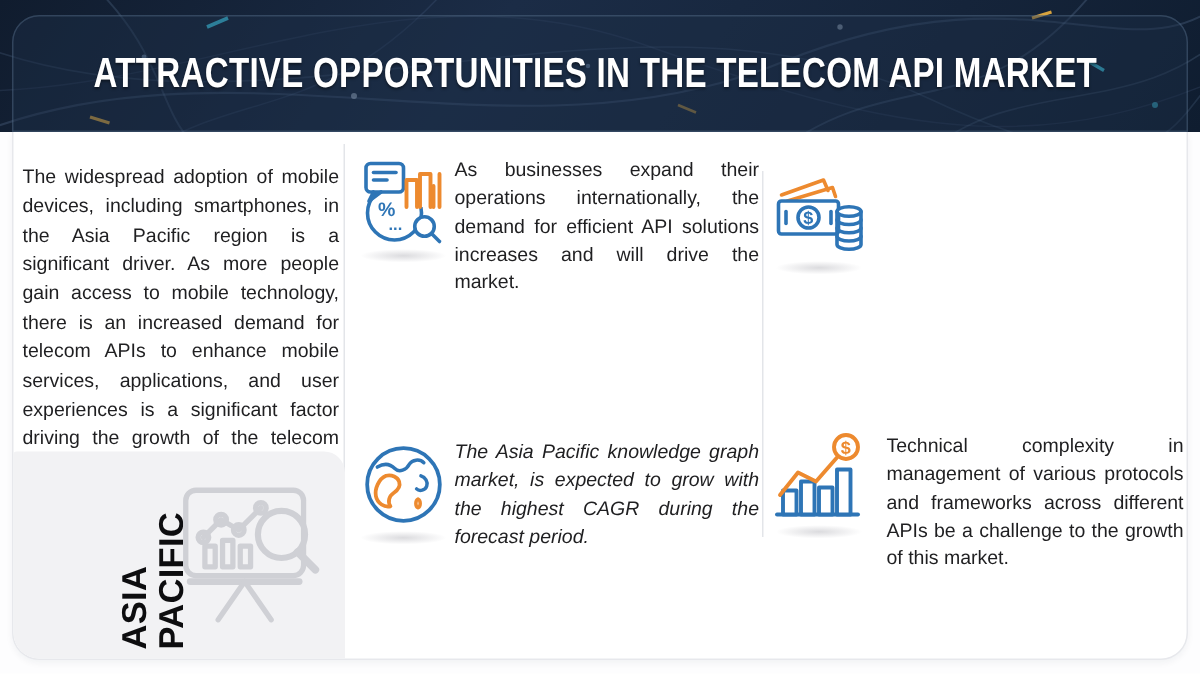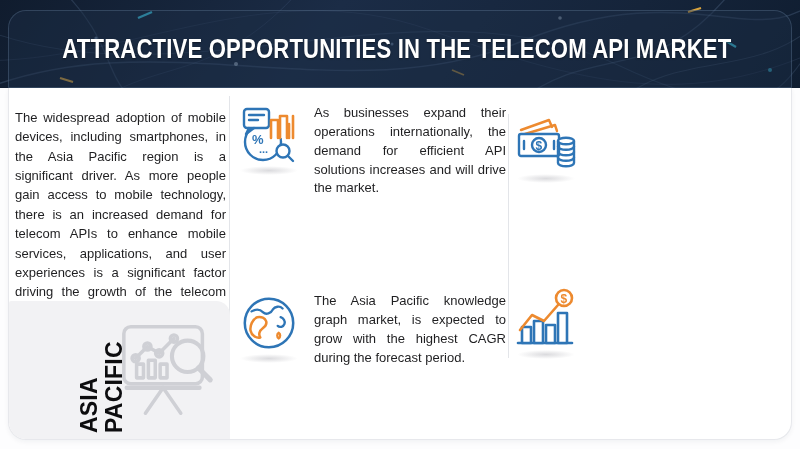--- a/index.html
+++ b/index.html
@@ -39,27 +39,27 @@
   .region-label { position:absolute; left:38px; top:44px; width:118px; height:58px;
     transform:rotate(-90deg); transform-origin:center center;
     font-weight:bold; font-size:23px; line-height:1.1; color:#0d0d0f;
     letter-spacing:0.2px; text-align:left; }
   .easel { position:absolute; left:106px; top:16px; }
 
   
   .quad { position:absolute; display:flex; align-items:flex-start; }
   .q1 { left:229px; top:16px;  width:268px; }
   .q2 { left:506px; top:24px;  width:272px; }
-  .q3 { left:229px; top:204px; width:268px; }
+  .q3 { left:229px; top:204px; width:268px;font-style:italic; }
   .q4 { left:506px; top:200px; width:274px; }
   .icon-box { width:64px; flex:0 0 64px; position:relative; }
   .icon-shadow { position:absolute; left:2px; top:62px; width:58px; height:9px;
     border-radius:50%; background:radial-gradient(ellipse at center,
       rgba(160,160,168,0.38) 0%, rgba(160,160,168,0.0) 70%); }
-  .q-text { flex:1; margin-left:12px; font-size:13px; line-height:1.45;
+  .q-text { flex:1; margin-left:1px; font-size:13px; line-height:1.45;
     color:#1f1f21; text-align:justify; }
   .q2 .q-text, .q4 .q-text { margin-left:12px; }
 </style>
 </head>
 <body>
 
 <div class="stage">
 
   <div class="banner">
     <svg class="banner-net" viewBox="0 0 800 88" preserveAspectRatio="none">
@@ -196,16 +196,17 @@
             <rect x="43" y="25" width="9" height="30" fill="#ffffff"></rect>
           </g>
           <g fill="none" stroke="#ed8a2f" stroke-width="2.6" stroke-linecap="round" stroke-linejoin="round">
             <polyline points="5,42 17,27 29,33 43,17"></polyline>
             <circle cx="49" cy="10" r="8" fill="#ffffff"></circle>
           </g>
           <text x="45.5" y="14.5" font-size="12" font-weight="bold" fill="#ed8a2f">$</text>
         </svg>
         <div class="icon-shadow"></div>
       </div>
+      <div class="q-text">Technical complexity in management of various protocols and frameworks across different APIs  be a challenge to the growth of this market.</div>
     </div>
 
   </div>
 </div>
 
 </body></html>

